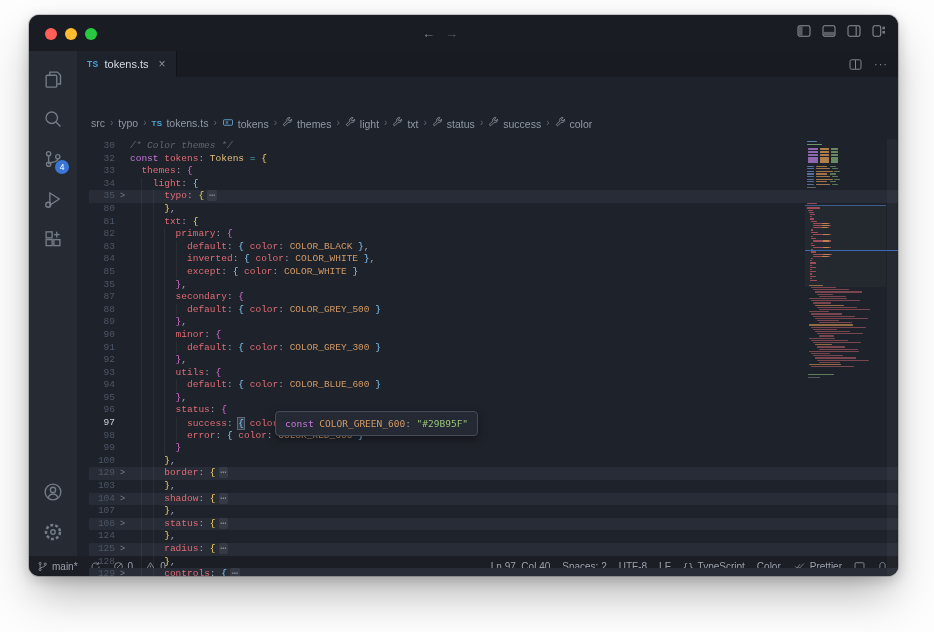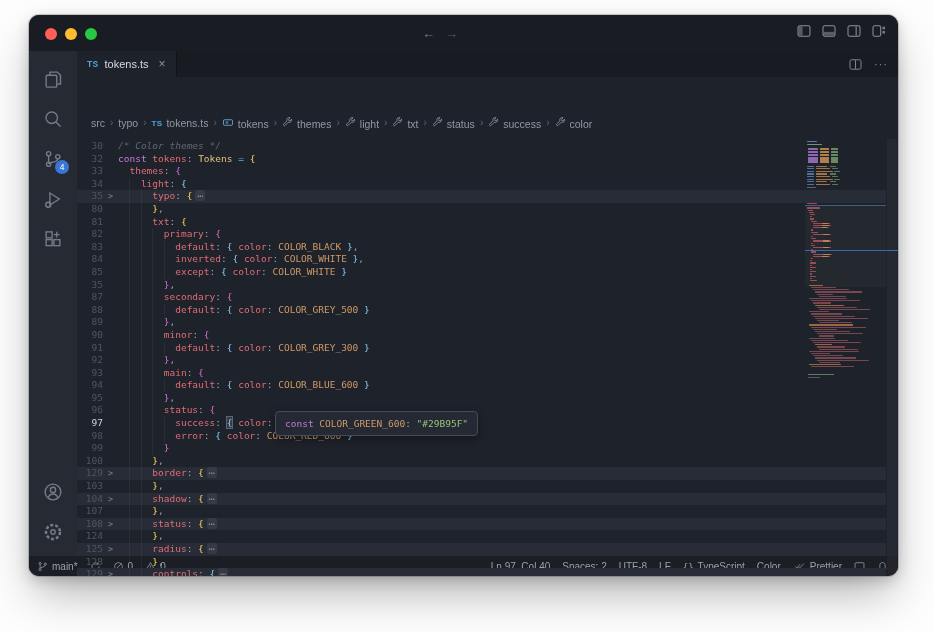--- a/index.html
+++ b/index.html
@@ -48,21 +48,21 @@
   
   .breadcrumbs { height:20px; background:#1e222a; display:flex; align-items:flex-start; padding-left:14px;
                  color:#9099a6; font-size:10.5px;margin-top:40px; }
   .crumb { display:flex; align-items:center; gap:4px; white-space:pre; }
   .crumb-sep { color:#5f6570; margin:0 5px; font-size:10px; }
   .crumb .ts-badge { font-size:8px; }
 
   
   .editor { position:relative; height:459px; overflow:hidden; font-family:"DejaVu Sans Mono", monospace;
             font-size:9.5px; }
-  .rows { position:absolute; left:0; top:3px; }
+  .rows { position:absolute; left:12px; top:3px;font-family:Liberation Mono, monospace; }
   .row { display:flex; width:809px; height:12.6px; line-height:12.6px; }
   .row.folded { background:#272c36; }
   .ln { width:26px; text-align:right; color:#4d5666; flex:0 0 26px; }
   .row.cur-ln .ln { color:#ccd3df; }
   .fold { width:15px; flex:0 0 15px; text-align:center; color:#7a828e; font-size:8.5px; }
   .code { position:relative; white-space:pre; flex:1; color:#abb2bf; }
   .guide { position:absolute; top:0; width:1px; height:12.6px; background:rgba(255,255,255,0.05); }
 
   .t-cm { color:#5f6672; font-style:italic; }
   .t-kw { color:#c678dd; }
@@ -335,21 +335,21 @@
                 <span class="code"><span class="guide" style="left: 2ch;"></span><span class="guide" style="left: 4ch;"></span><span class="guide" style="left: 6ch;"></span><span class="guide" style="left: 8ch;"></span><span class="tok t-pu">          </span><span class="tok t-pr">default</span><span class="tok t-pu">: </span><span class="tok t-b3">{</span><span class="tok t-pu"> </span><span class="tok t-pr">color</span><span class="tok t-pu">: </span><span class="tok t-cn">COLOR_GREY_300</span><span class="tok t-pu"> </span><span class="tok t-b3">}</span></span>
               </div>
               <div class="row">
                 <span class="ln">92</span>
                 <span class="fold"></span>
                 <span class="code"><span class="guide" style="left: 2ch;"></span><span class="guide" style="left: 4ch;"></span><span class="guide" style="left: 6ch;"></span><span class="tok t-pu">        </span><span class="tok t-b2">}</span><span class="tok t-pu">,</span></span>
               </div>
               <div class="row">
                 <span class="ln">93</span>
                 <span class="fold"></span>
-                <span class="code"><span class="guide" style="left: 2ch;"></span><span class="guide" style="left: 4ch;"></span><span class="guide" style="left: 6ch;"></span><span class="tok t-pu">        </span><span class="tok t-pr">main</span><span class="tok t-pu">: </span><span class="tok t-b2">{</span></span>
+                <span class="code"><span class="guide" style="left: 2ch;"></span><span class="guide" style="left: 4ch;"></span><span class="guide" style="left: 6ch;"></span><span class="tok t-pu">        </span><span class="tok t-pr">utils</span><span class="tok t-pu">: </span><span class="tok t-b2">{</span></span>
               </div>
               <div class="row">
                 <span class="ln">94</span>
                 <span class="fold"></span>
                 <span class="code"><span class="guide" style="left: 2ch;"></span><span class="guide" style="left: 4ch;"></span><span class="guide" style="left: 6ch;"></span><span class="guide" style="left: 8ch;"></span><span class="tok t-pu">          </span><span class="tok t-pr">default</span><span class="tok t-pu">: </span><span class="tok t-b3">{</span><span class="tok t-pu"> </span><span class="tok t-pr">color</span><span class="tok t-pu">: </span><span class="tok t-cn">COLOR_BLUE_600</span><span class="tok t-pu"> </span><span class="tok t-b3">}</span></span>
               </div>
               <div class="row">
                 <span class="ln">95</span>
                 <span class="fold"></span>
                 <span class="code"><span class="guide" style="left: 2ch;"></span><span class="guide" style="left: 4ch;"></span><span class="guide" style="left: 6ch;"></span><span class="tok t-pu">        </span><span class="tok t-b2">}</span><span class="tok t-pu">,</span></span>

